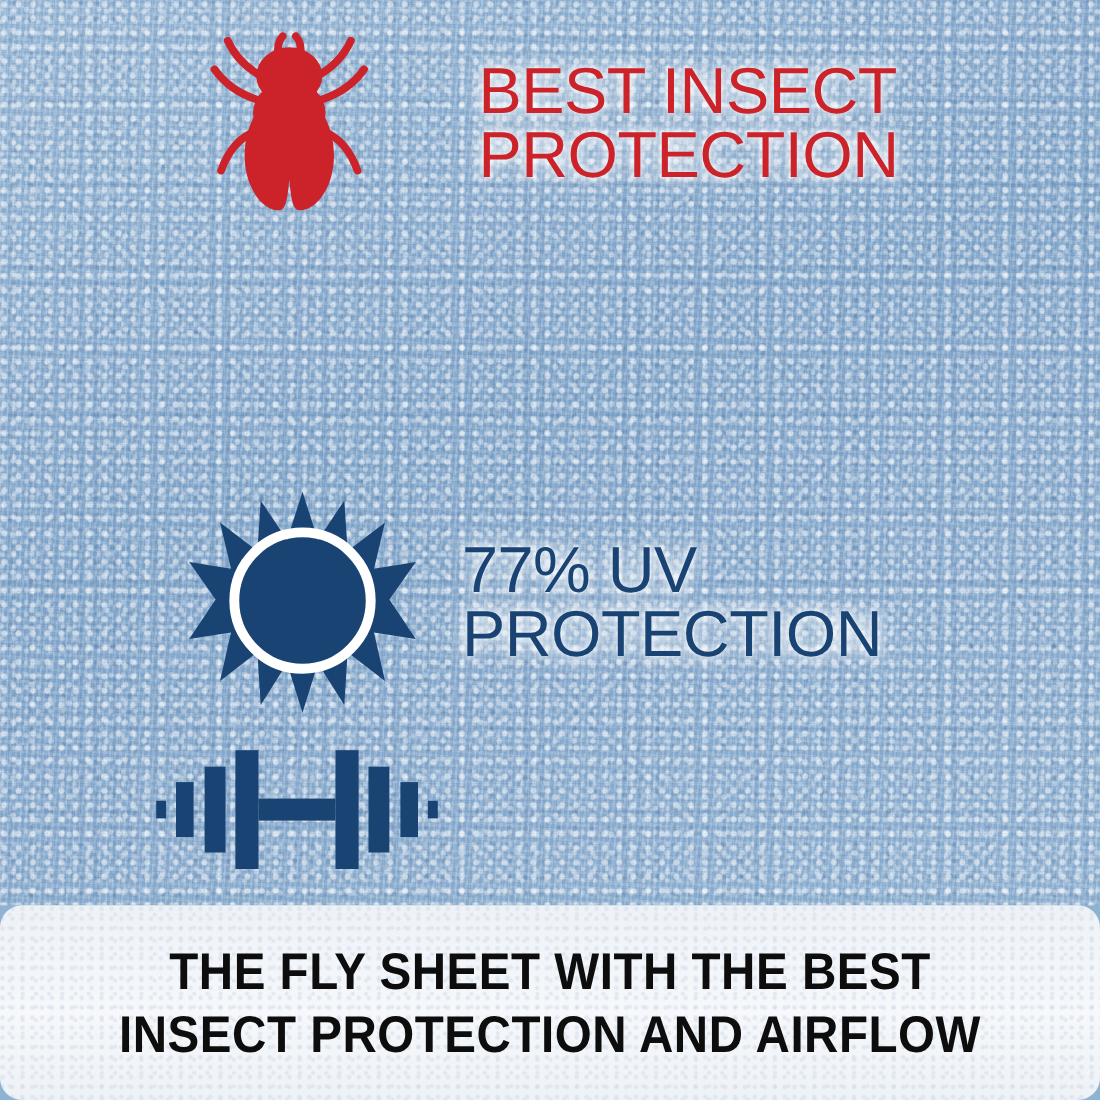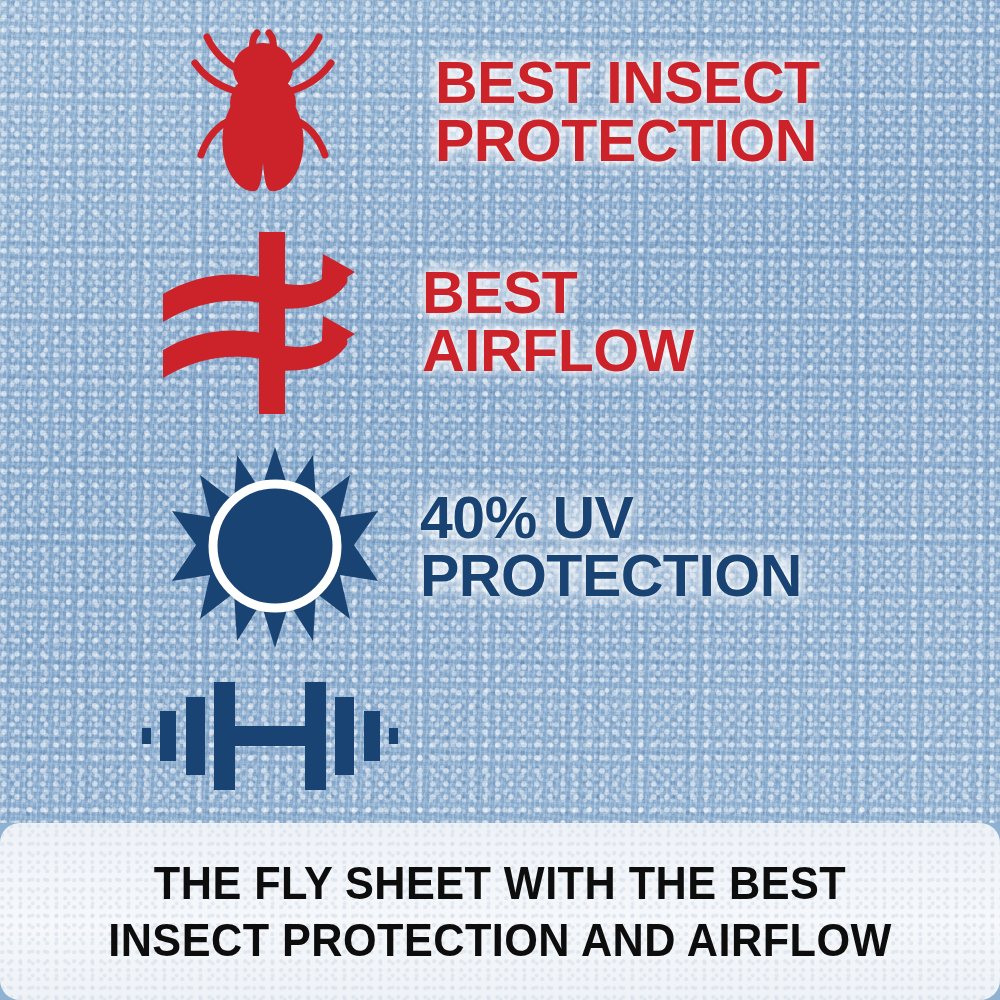--- a/index.html
+++ b/index.html
@@ -96,21 +96,21 @@
   }
   .icon-cell {
     position: relative;
     flex: 0 0 auto;
     display: flex;
     align-items: center;
     justify-content: center;
   }
   .label {
     flex: 0 0 auto;
-    font-weight: 700;
+    font-weight: 400;
     line-height: 0.98;
     white-space: pre-line;
     letter-spacing: -0.5px;
   }
   .label.red {
     color: #cc2229;
     text-shadow:
       0 0 7px rgba(255,255,255,0.95),
       0 0 14px rgba(255,255,255,0.85),
       0 0 22px rgba(255,255,255,0.6);
@@ -176,55 +176,36 @@
                  C 78 167, 79 150, 80 140
                  C 81 150, 82 167, 88 168
                  C 102 170, 117 152, 120 128
                  C 124 96, 108 62, 80 62 Z" fill="#cc2229"></path>
       </svg>
     </div>
     <div class="label red">BEST INSECT
 PROTECTION</div>
   </div>
 
-  <div class="row" id="row-airflow">
-    <div class="icon-cell">
-      <svg width="230" height="190" viewBox="0 0 230 190">
-
-        <path d="M8 66 Q58 36 120 52 L120 78 Q60 62 8 94 Z" fill="#cc2229"></path>
-        <path d="M8 122 Q58 92 120 108 L120 134 Q60 118 8 150 Z" fill="#cc2229"></path>
-
-        <rect x="104" y="4" width="26" height="182" fill="#cc2229"></rect>
-
-        <path d="M126 74 Q168 76 186 52 L178 50 Q162 68 126 62 Z" fill="#cc2229" stroke="#cc2229" stroke-width="13" stroke-linejoin="round"></path>
-        <polygon points="168,26 200,44 166,66" fill="#cc2229"></polygon>
-
-        <path d="M126 136 Q168 138 186 114 L178 112 Q162 130 126 124 Z" fill="#cc2229" stroke="#cc2229" stroke-width="13" stroke-linejoin="round"></path>
-        <polygon points="168,88 200,106 166,128" fill="#cc2229"></polygon>
-      </svg>
-    </div>
-    <div class="label red">BEST
-AIRFLOW</div>
-  </div>
 
   <div class="row" id="row-uv">
     <div class="icon-cell">
       <svg width="210" height="205" viewBox="0 0 210 205">
 
         <polygon fill="#194372" points="
           105,2   119,46  143,10  146,56  180,30  170,72
           208,66  184,100 208,136 170,130  180,174 146,148
           143,196 119,158 105,203 91,158  67,196 64,148
           30,174  40,130  2,136  26,100  2,66  40,72
           30,30   64,56   67,10  91,46"></polygon>
 
         <circle cx="105" cy="101" r="62" fill="none" stroke="#ffffff" stroke-width="9"></circle>
       </svg>
     </div>
-    <div class="label navy">40% UV
+    <div class="label navy">77% UV
 PROTECTION</div>
   </div>
 
   <div class="row" id="row-durab">
     <div class="icon-cell">
       <svg width="260" height="130" viewBox="0 0 260 130">
         <g fill="#194372">
 
           <rect x="2" y="58" width="9" height="16"></rect>
           <rect x="20" y="41" width="16" height="50"></rect>

